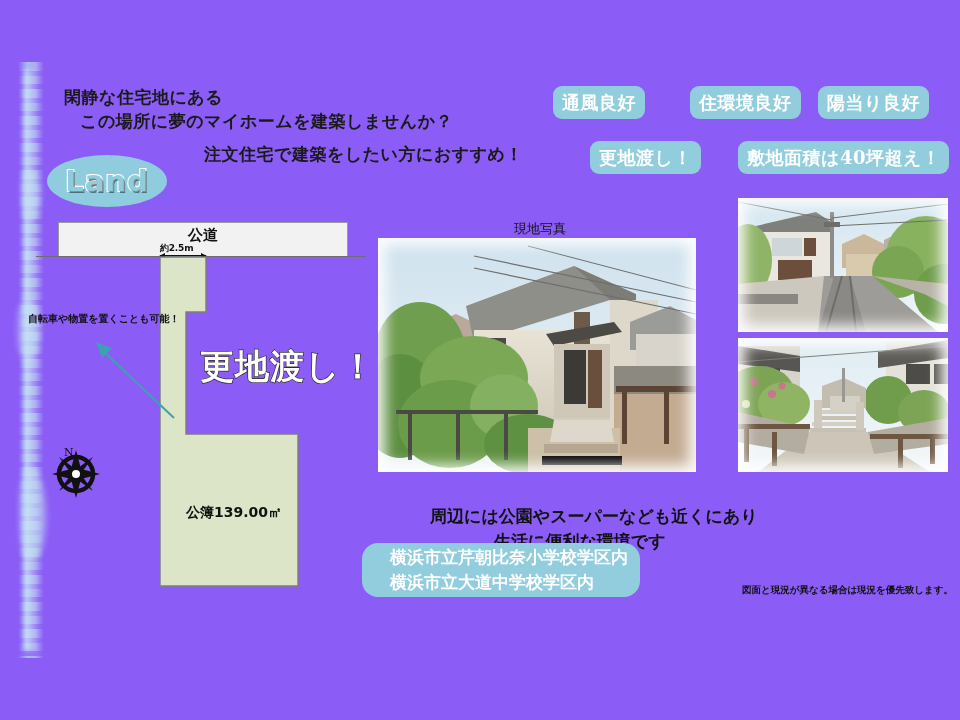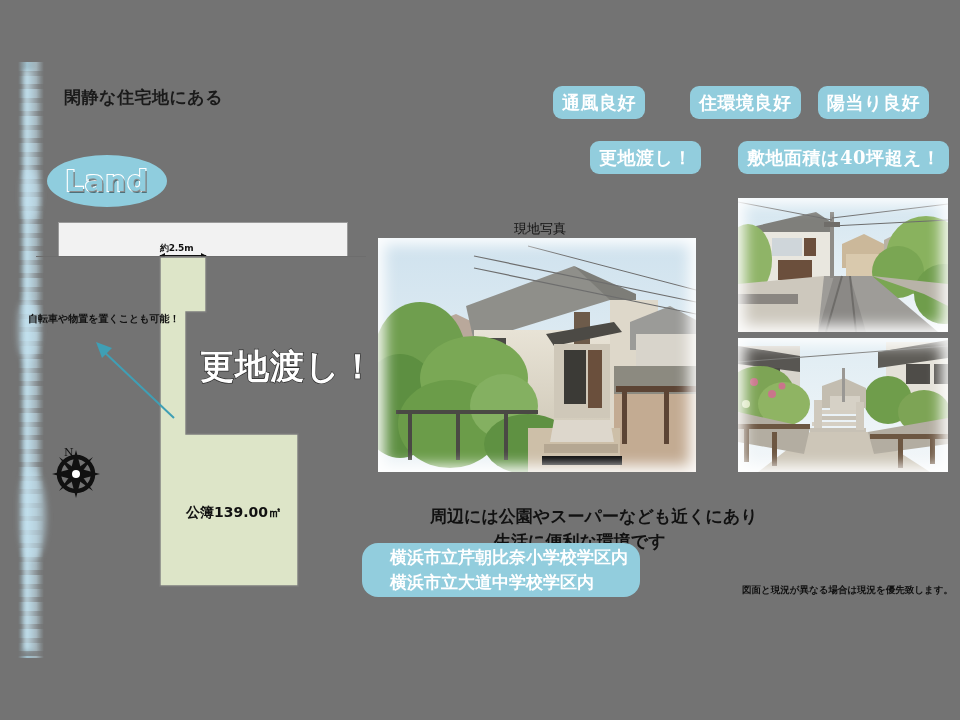--- a/index.html
+++ b/index.html
@@ -7,21 +7,21 @@
     padding: 0;
     background: #ffffff;
   }
   body {
     font-family: "DejaVu Sans", "Liberation Sans", sans-serif;
   }
   #page {
     position: relative;
     width: 960px;
     height: 720px;
-    background: #737373;
+    background: #8b5cf6;
     overflow: hidden;
   }
 
   
   .edge-wash {
     position: absolute;
     left: 18px;
     top: 62px;
     width: 26px;
     height: 596px;
@@ -308,34 +308,37 @@
 
 <div id="page">
 
   <div class="edge-wash"></div>
   <div class="edge-wash2"></div>
   <div class="edge-blob" style="left:18px; top:300px; width:22px; height:60px;"></div>
   <div class="edge-blob" style="left:20px; top:470px; width:26px; height:90px;"></div>
   <div class="edge-blob" style="left:22px; top:170px; width:18px; height:50px;"></div>
 
   <div class="headline hl-1">閑静な住宅地にある</div>
+  <div class="headline hl-2">この場所に夢のマイホームを建築しませんか？</div>
+  <div class="headline hl-3">注文住宅で建築をしたい方におすすめ！</div>
 
   <div class="land-badge">
     <span class="land-text">Land</span>
   </div>
 
   <div class="pill pill-0">通風良好</div>
   <div class="pill pill-1">住環境良好</div>
   <div class="pill pill-2">陽当り良好</div>
   <div class="pill pill-3">更地渡し！</div>
   <div class="pill pill-4">敷地面積は40坪超え！</div>
 
   <div class="diagram">
 
     <div class="road-band"></div>
+    <div class="road-label">公道</div>
     <div class="road-edge"></div>
 
     <div class="dim-label">約2.5m</div>
     <div class="dim-line"></div>
 
     <svg class="plot-svg" width="330" height="380" viewBox="0 0 330 380">
       <polygon points="124,35 170,35 170,90 150,90 150,212 262,212 262,364 124,364" fill="#dde5c8" stroke="#7d7d7d" stroke-width="1.4"></polygon>
     </svg>
 
     <div class="plot-stamp">更地渡し！</div>

